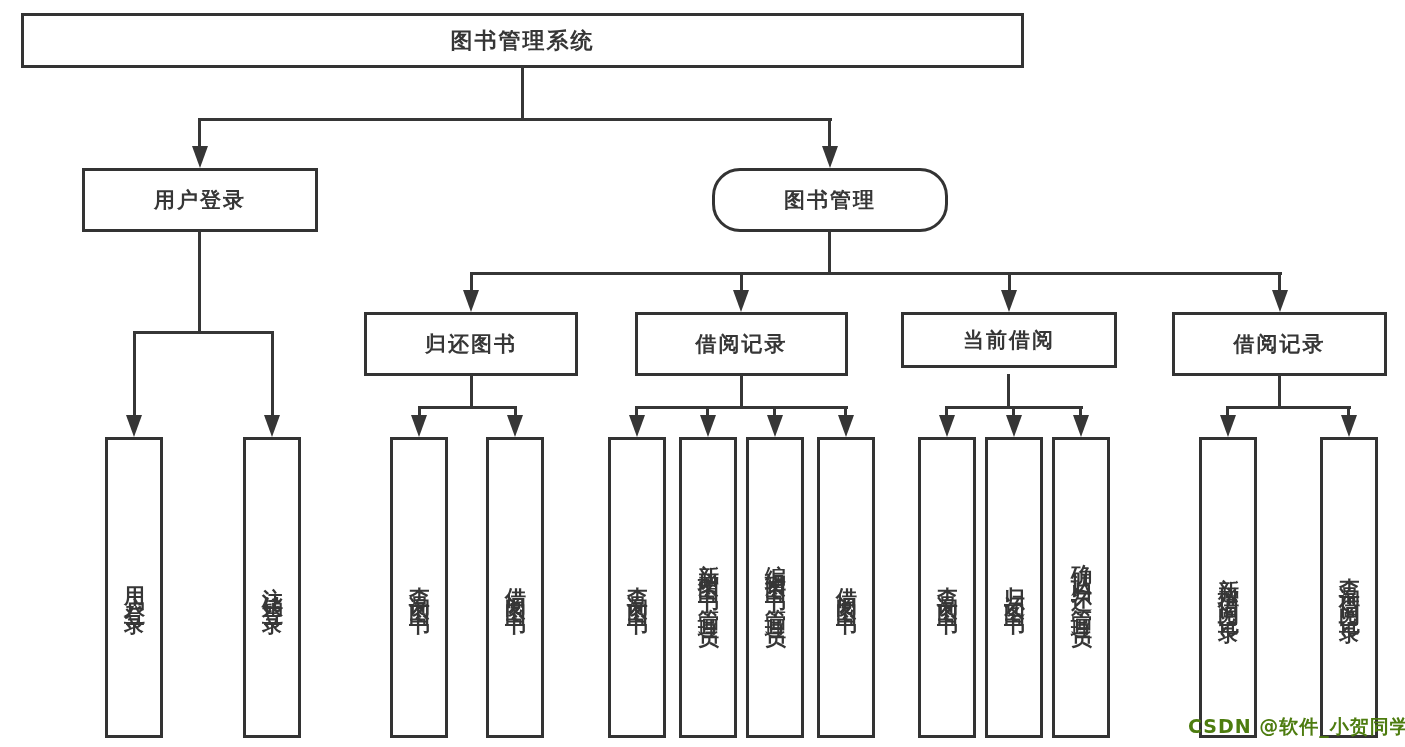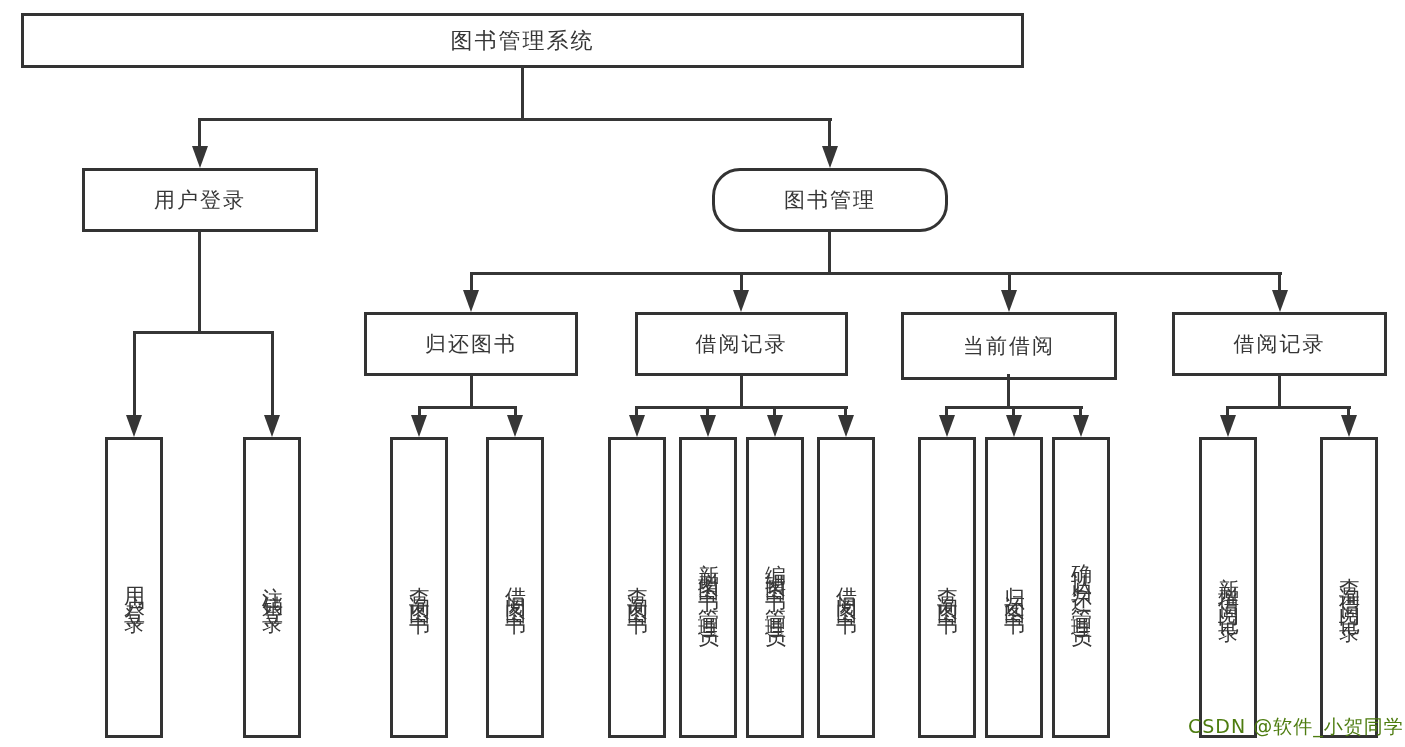--- a/index.html
+++ b/index.html
@@ -1,18 +1,18 @@
 <!DOCTYPE html>
 <html><head>
 <meta charset="utf-8">
 <style>
   html,body { margin:0; padding:0; background:#ffffff; }
   #canvas {
     position:relative; width:1405px; height:747px; background:#ffffff;
-    font-family:"DejaVu Sans","Liberation Sans",sans-serif; overflow:hidden;
+    font-family:"DejaVu Sans","Liberation Sans",sans-serif; overflow:hidden;font-weight:bold;
   }
   .box {
     position:absolute; background:#ffffff; border:3px solid #333333;
     box-sizing:border-box; display:flex; align-items:center; justify-content:center;
     color:#363636; font-size:21px; letter-spacing:2px;
   }
   .rootbox { font-size:22px; }
   .leaf { width:58px; top:437px; height:301px; }
   .leaf .vtext {
     writing-mode:vertical-rl; text-orientation:mixed;
@@ -70,21 +70,21 @@
   <div class="arrow" style="left:1001px; top:290px;"></div>
   <div class="vline" style="left:1278px; top:272px; height:22px;"></div>
   <div class="arrow" style="left:1272px; top:290px;"></div>
 
   <div class="box" style="left:364px; top:312px; width:214px; height:64px;">
     <span>归还图书</span>
   </div>
   <div class="box" style="left:635px; top:312px; width:213px; height:64px;">
     <span>借阅记录</span>
   </div>
-  <div class="box" style="left:901px; top:312px; width:216px; height:68px;">
+  <div class="box" style="left:901px; top:312px; width:216px; height:56px;">
     <span>当前借阅</span>
   </div>
   <div class="box" style="left:1172px; top:312px; width:215px; height:64px;">
     <span>借阅记录</span>
   </div>
 
   <div class="vline" style="left:470px; top:374px; height:35px;"></div>
   <div class="hline" style="left:418px; top:406px; width:99px;"></div>
   <div class="vline" style="left:418px; top:406px; height:13px;"></div>
   <div class="arrow" style="left:411px; top:415px;"></div>

